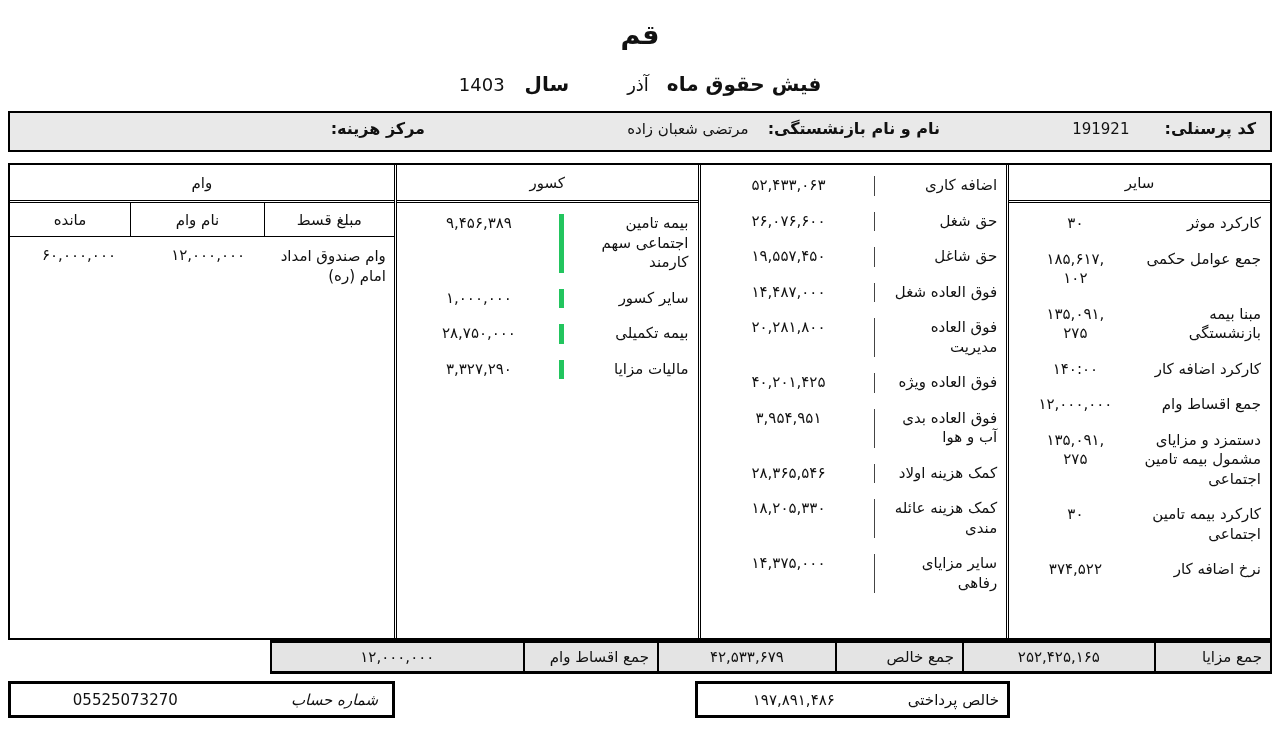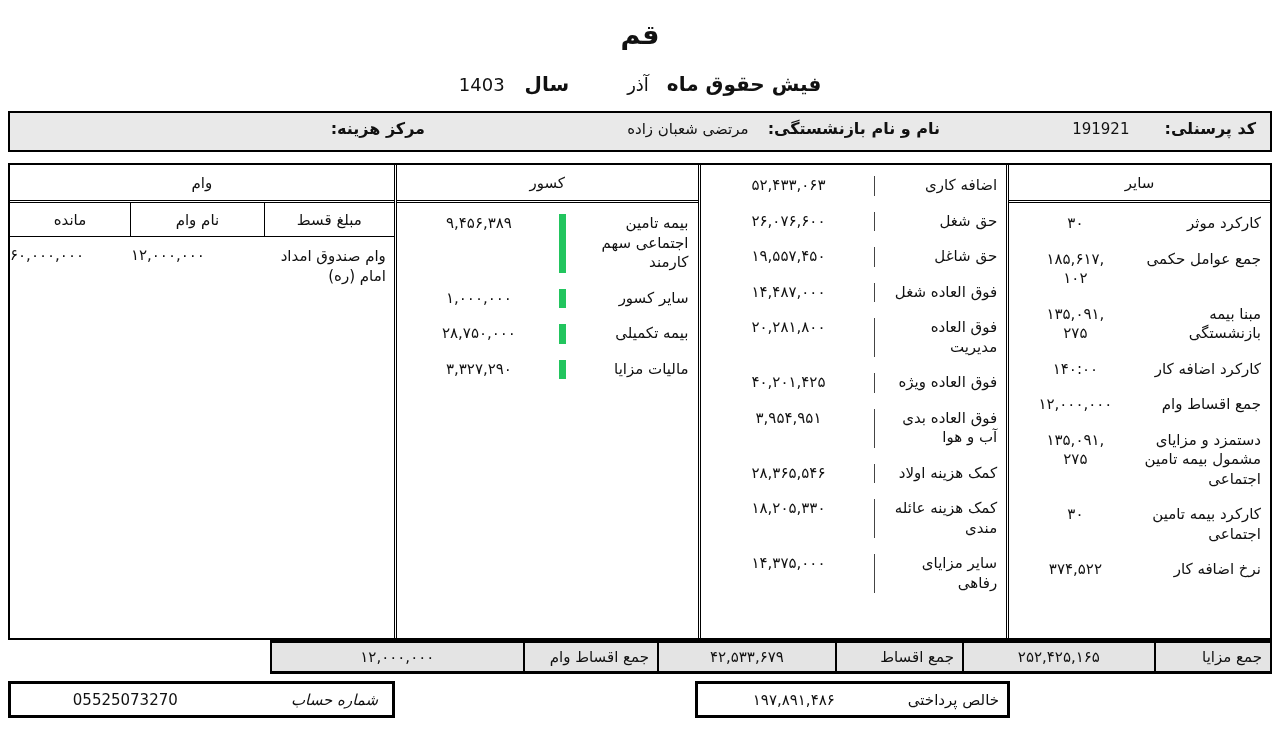--- a/index.html
+++ b/index.html
@@ -36,32 +36,32 @@
   .col-deductions{width:24.1%;}
   .col-loan{flex:1;}
   .colhead{text-align:center;font-size:15px;padding:9px 0 8px;border-bottom:3px double #000;}
   .colbody{flex:1;padding-top:3px;overflow:hidden;}
 
   .trow{display:flex;align-items:flex-start;padding:8px 2px 8px;font-size:15px;}
   .lbl{line-height:1.3;padding-right:7px;box-sizing:border-box;}
   .val{flex:1;text-align:center;direction:ltr;unicode-bidi:isolate;white-space:pre-line;line-height:1.3;}
   .col-other .lbl{width:50%;}
   .col-benefits .lbl{width:43%;border-left:1px solid #444;padding-left:4px;}
-  .col-deductions .lbl{width:46%;border-left:7px solid #22c55e;padding-left:8px;}
+  .col-deductions .lbl{width:46%;border-left:5px solid #22c55e;padding-left:8px;}
 
   
   .loan-sub{display:flex;height:33px;border-bottom:1px solid #000;font-size:15px;}
   .loan-cell{display:flex;align-items:center;justify-content:center;box-sizing:border-box;}
   .c-name{width:34.9%;}
   .c-inst{width:33.6%;}
   .c-rem{flex:1;}
   .loan-sub .loan-cell:not(:first-child){border-right:1px solid #000;}
   .loan-row{display:flex;align-items:flex-start;padding-top:9px;font-size:15px;}
   .loan-name{width:34.9%;padding:0 8px 0 2px;line-height:1.35;box-sizing:border-box;}
-  .loan-val{text-align:left;direction:ltr;unicode-bidi:isolate;}
+  .loan-val{text-align:center;direction:ltr;unicode-bidi:isolate;margin-left:32px;}
   .loan-val.c-inst{width:33.6%;}
   .loan-val.c-rem{flex:1;}
 
   
   .totals{width:1002px;margin:0 8px 0 auto;display:flex;box-sizing:border-box;}
   .tot{display:flex;align-items:stretch;background:#e4e4e4;border:2px solid #000;border-top-width:3px;border-bottom-width:3px;height:34px;box-sizing:border-box;font-size:15px;}
   .tot:not(:first-child){border-right:none;}
   .tot-benefits{width:310px;}
   .tot-deductions{width:305px;}
   .tot-loan{flex:1;}
@@ -234,21 +234,21 @@
     </section>
 
   </div>
 
   <div class="totals">
     <div class="tot tot-benefits">
       <span class="tlbl">جمع مزایا</span>
       <span class="tval">۲۵۲,۴۲۵,۱۶۵</span>
     </div>
     <div class="tot tot-deductions">
-      <span class="tlbl">جمع اقساط</span>
+      <span class="tlbl">جمع خالص</span>
       <span class="tval">۴۲,۵۳۳,۶۷۹</span>
     </div>
     <div class="tot tot-loan">
       <span class="tlbl">جمع اقساط وام</span>
       <span class="tval">۱۲,۰۰۰,۰۰۰</span>
     </div>
   </div>
 
   <div class="footrow">
     <div class="fbox net">

